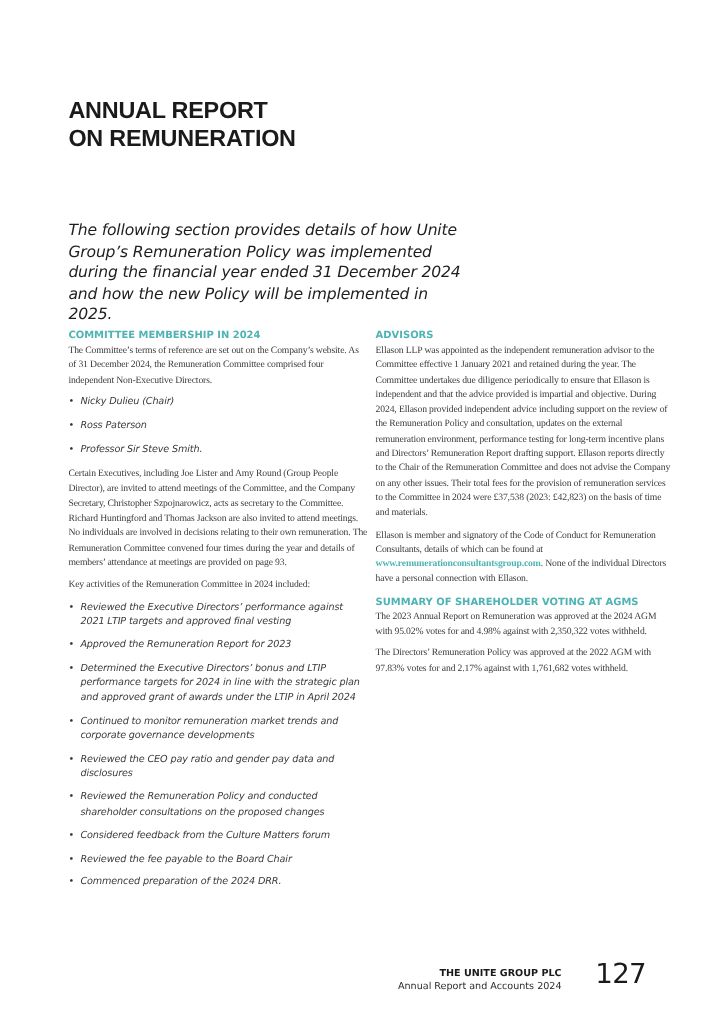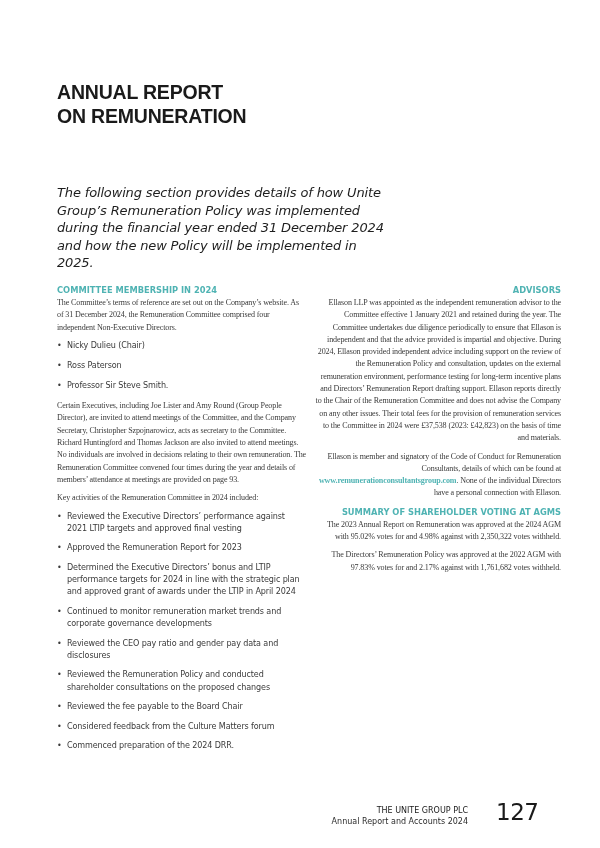--- a/index.html
+++ b/index.html
@@ -28,39 +28,39 @@
       width: 330px;
       font-family: "DejaVu Sans", sans-serif;
       font-size: 13px;
       line-height: 17.5px;
       color: #1e1e1e;
       letter-spacing: -0.15px;
       font-style: italic;
     }
     .col {
       position: absolute;
-      top: 284px;
+      top: 273px;
       font-size: 8.05px;
       line-height: 12.3px;
       color: #3a3a3a;
       letter-spacing: -0.12px;
     }
     .col-left { left: 57px; width: 250px; }
-    .col-right { left: 313px; width: 248px; text-align: right; }
+    .col-right { left: 313px; width: 248px; }
     .section-heading {
       font-family: "DejaVu Sans", sans-serif;
       font-weight: bold;
       font-size: 8.3px;
       line-height: 12px;
       color: #4fb3b3;
       letter-spacing: 0px;
       margin-bottom: 1px;
     }
     .para { margin-bottom: 6px; font-family: Liberation Serif, serif; }
-    ul.bullets { list-style: none; margin-bottom: 6px; }
+    ul.bullets { list-style: none; margin-bottom: 6px; font-style: italic; }
     ul.bullets li {
       position: relative;
       padding-left: 10px;
       margin-bottom: 7.8px;
     }
     ul.bullets li::before {
       content: "\2022";
       position: absolute;
       left: 0; top: 0;
       color: #3a3a3a;
@@ -69,21 +69,21 @@
     .link { color: #4fb3b3; font-weight: bold; }
     .h-gap { margin-top: 2px; }
     .footer {
       position: absolute;
       right: 132px; top: 805px;
       text-align: right;
       font-size: 8px;
       line-height: 11px;
       color: #2b2b2b;
     }
-    .footer .company { font-weight: normal; color: #1a1a1a; }
+    .footer .company { font-weight: bold; color: #1a1a1a; }
     .page-number {
       position: absolute;
       left: 496px; top: 800px;
       font-family: "DejaVu Sans", sans-serif;
       font-size: 23px;
       line-height: 24px;
       color: #1a1a1a;
       letter-spacing: -0.5px;
     }
   </style>
@@ -107,22 +107,22 @@
   </ul>
   <p class="para">Certain Executives, including Joe Lister and Amy Round (Group People Director), are invited to attend meetings of the Committee, and the Company Secretary, Christopher Szpojnarowicz, acts as secretary to the Committee. Richard Huntingford and Thomas Jackson are also invited to attend meetings. No individuals are involved in decisions relating to their own remuneration. The Remuneration Committee convened four times during the year and details of members’ attendance at meetings are provided on page 93.</p>
   <p class="para">Key activities of the Remuneration Committee in 2024 included:</p>
   <ul class="bullets tight">
     <li>Reviewed the Executive Directors’ performance against 2021 LTIP targets and approved final vesting</li>
     <li>Approved the Remuneration Report for 2023</li>
     <li>Determined the Executive Directors’ bonus and LTIP performance targets for 2024 in line with the strategic plan and approved grant of awards under the LTIP in April 2024</li>
     <li>Continued to monitor remuneration market trends and corporate governance developments</li>
     <li>Reviewed the CEO pay ratio and gender pay data and disclosures</li>
     <li>Reviewed the Remuneration Policy and conducted shareholder consultations on the proposed changes</li>
+    <li>Considered feedback from the Culture Matters forum</li>
     <li>Reviewed the fee payable to the Board Chair</li>
-    <li>Considered feedback from the Culture Matters forum</li>
     <li>Commenced preparation of the 2024 DRR.</li>
   </ul>
 </div>
 
 <div class="col col-right">
   <h2 class="section-heading">ADVISORS</h2>
   <p class="para">Ellason LLP was appointed as the independent remuneration advisor to the Committee effective 1 January 2021 and retained during the year. The Committee undertakes due diligence periodically to ensure that Ellason is independent and that the advice provided is impartial and objective. During 2024, Ellason provided independent advice including support on the review of the Remuneration Policy and consultation, updates on the external remuneration environment, performance testing for long-term incentive plans and Directors’ Remuneration Report drafting support. Ellason reports directly to the Chair of the Remuneration Committee and does not advise the Company on any other issues. Their total fees for the provision of remuneration services to the Committee in 2024 were £37,538 (2023: £42,823) on the basis of time and materials.</p>
   <p class="para">
     <span>Ellason is member and signatory of the Code of Conduct for Remuneration Consultants, details of which can be found at </span><a class="link">www.remunerationconsultantsgroup.com</a><span>. None of the individual Directors have a personal connection with Ellason.</span>
   </p>

